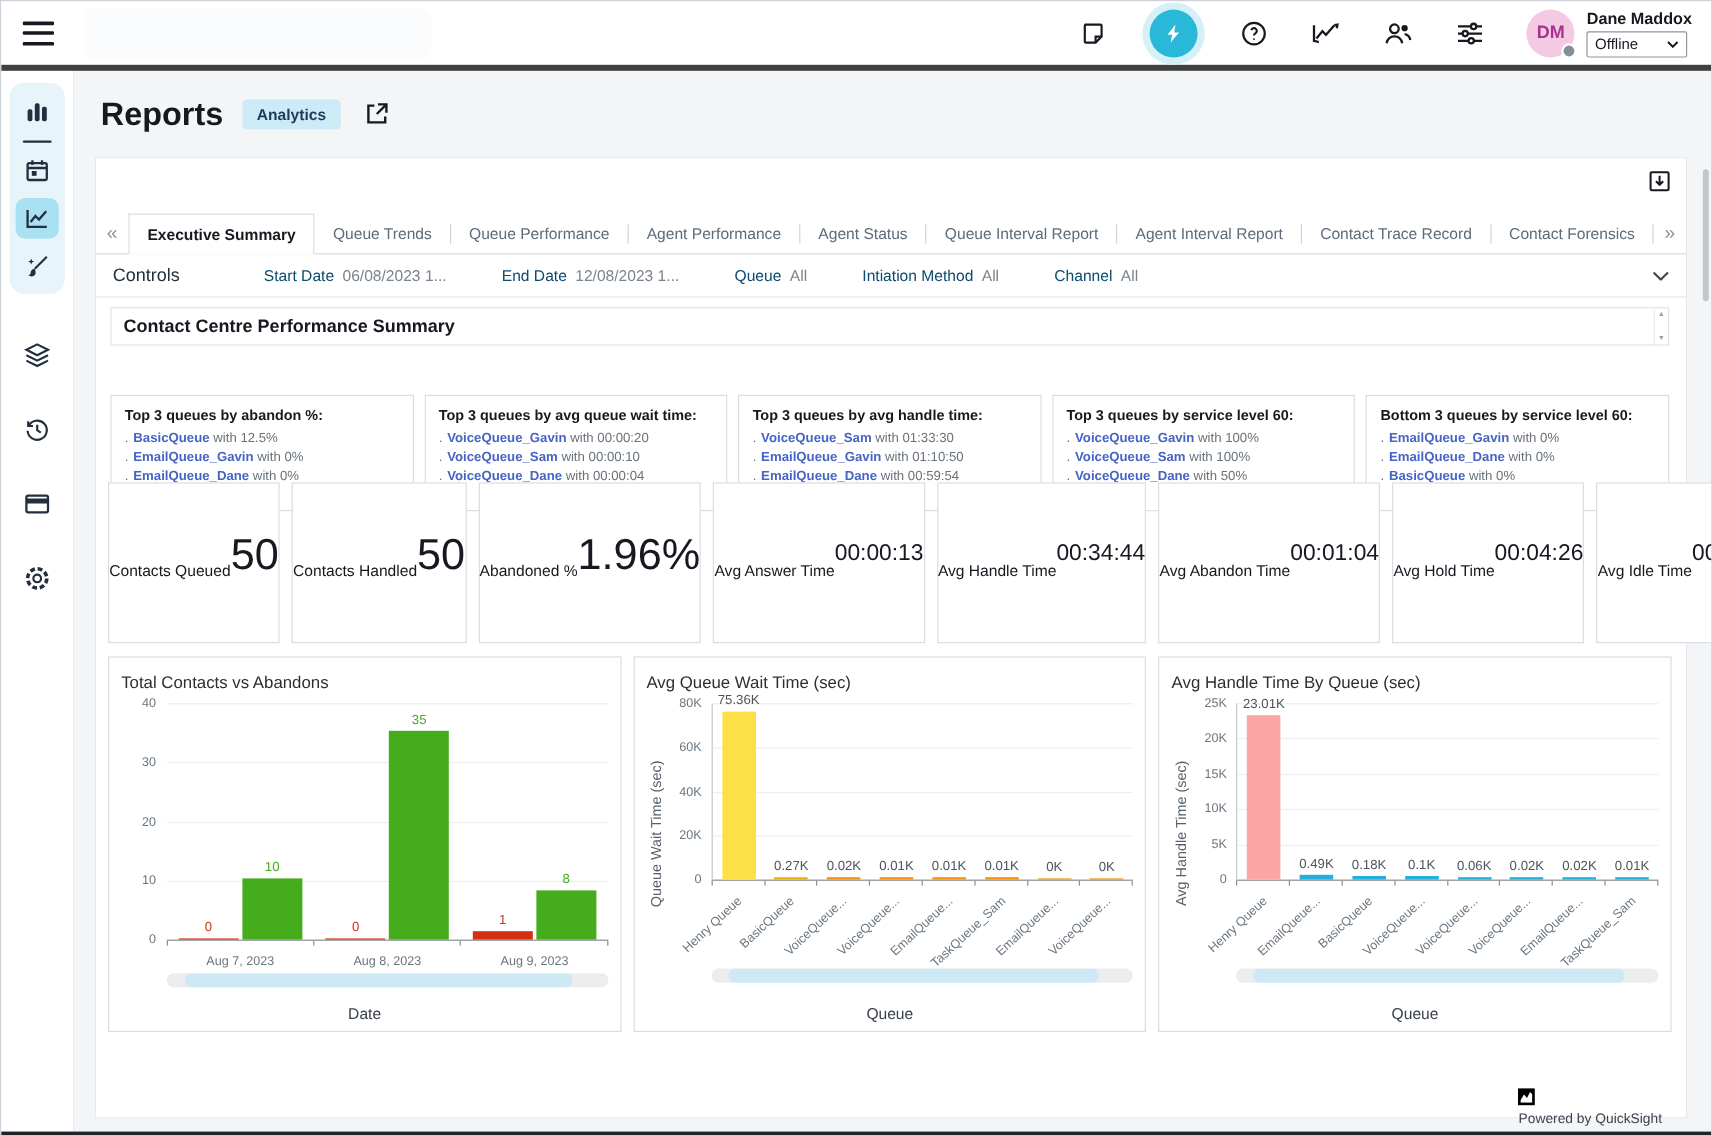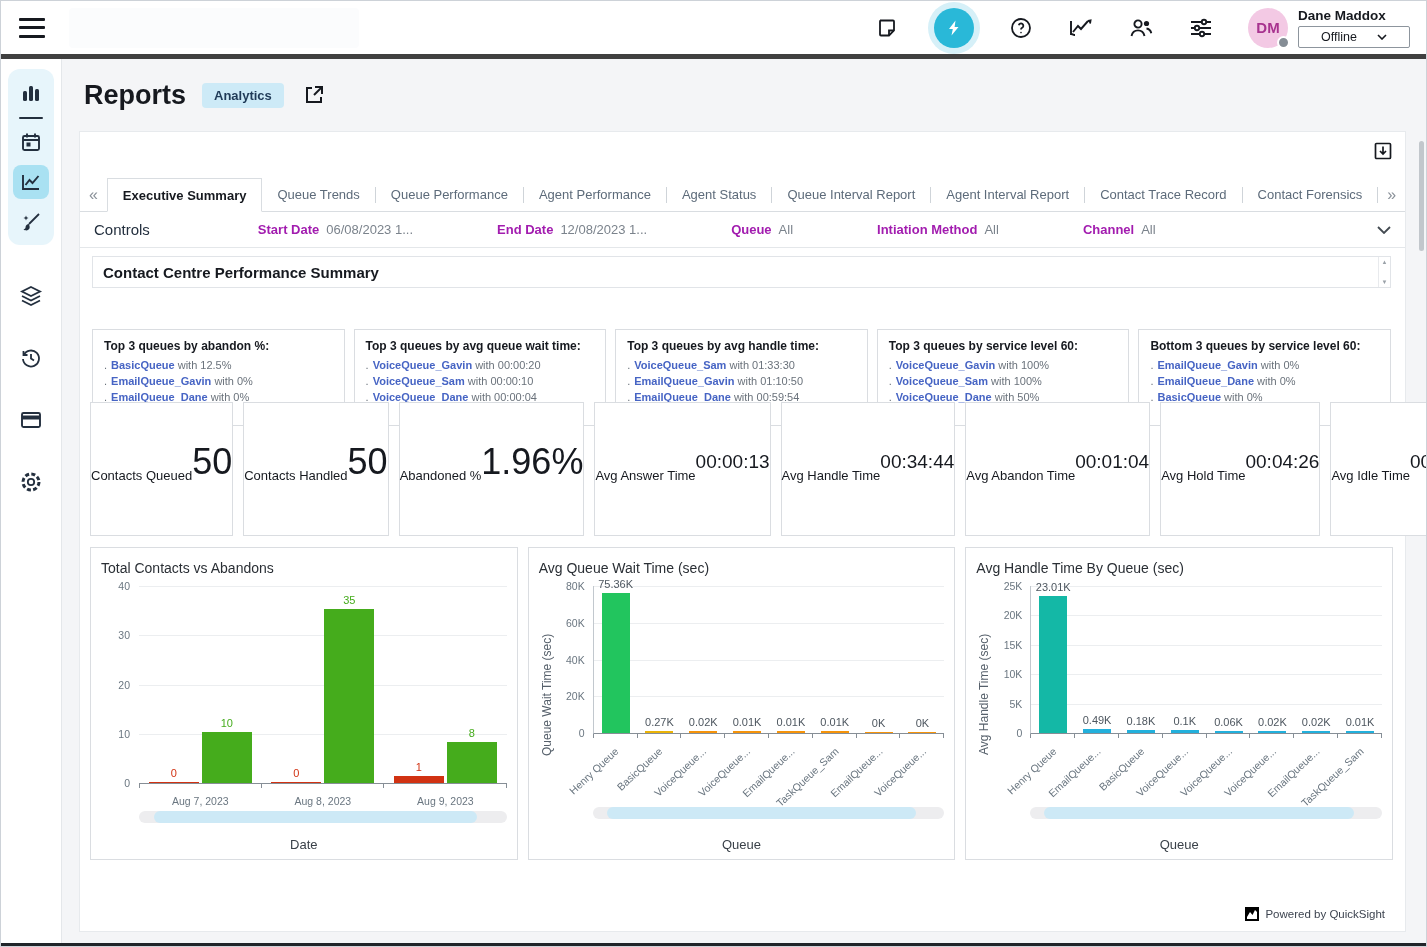--- a/index.html
+++ b/index.html
@@ -22,23 +22,23 @@
   .tb-bolt { width:40px; height:40px; border-radius:50%; background:#29b8d8; border:none; cursor:pointer;
              box-shadow:0 0 0 6px #d6f0f8; display:flex; align-items:center; justify-content:center; }
   .userbox { display:flex; align-items:center; gap:10px; }
   .avatar { position:relative; width:40px; height:40px; border-radius:50%; background:#f3c9e4;
             display:flex; align-items:center; justify-content:center;
             font-weight:bold; font-size:15px; color:#a8338f; }
   .avatar .dot { position:absolute; right:-2px; bottom:-1px; width:13px; height:13px; border-radius:50%;
                  background:#858d95; border:2px solid #fff; }
   .user-meta { display:flex; flex-direction:column; gap:3px; }
   .user-name { font-size:13.5px; font-weight:bold; color:#16191f; }
-  .status-select { width:112px; height:22px; border:1px solid #8d959d; border-radius:2px; background:#fff;
+  .status-select { width:84px; height:22px; border:1px solid #8d959d; border-radius:2px; background:#fff;
                    font-size:12.5px; color:#16191f; display:flex; align-items:center;
-                   justify-content:space-between; padding:0 22px; cursor:pointer; }
+                   justify-content:space-between; padding:0 6px; cursor:pointer; }
   
   .sidebar { position:absolute; top:58px; left:0; bottom:3px; width:61px; background:#fff;
              border-right:1px solid #e4e7ea; display:flex; flex-direction:column; align-items:center; }
   .sb-group { margin-top:10px; width:46px; background:#e7f5fb; border-radius:12px; padding:8px 0 6px;
               display:flex; flex-direction:column; align-items:center; gap:6px; }
   .sb-item { width:36px; height:34px; display:flex; align-items:center; justify-content:center;
              border-radius:8px; background:none; border:none; cursor:pointer; }
   .sb-item.active { background:#a9e1f2; }
   .sb-divider { width:24px; height:2px; background:#232f3e; border-radius:1px; }
   .sb-below { margin-top:34px; display:flex; flex-direction:column; gap:28px; align-items:center; }
@@ -66,21 +66,21 @@
   .tab.active { background:#fff; border:1px solid #d9dde1; border-bottom:1px solid #fff;
                 margin-bottom:-1px; height:34px; font-weight:bold; color:#16191f; }
   .tab-sep { width:1px; height:16px; background:#cfd4d9; align-self:center; }
   .tab-spacer { flex:1; }
   
   .controls { position:absolute; top:80px; left:0; right:0; height:36px; border-bottom:1px solid #e4e7ea;
               display:flex; align-items:center; padding:0 14px; }
   .controls-title { font-size:15px; color:#232f3e; margin-right:70px; }
   .controls-filters { display:flex; align-items:center; gap:46px; }
   .filter { font-size:13px; cursor:pointer; white-space:nowrap; }
-  .f-label { font-weight:bold; color:#a21caf; margin-right:7px;margin-left:38px; }
+  .f-label { font-weight:normal; color:#0c4a6e; margin-right:7px; }
   .f-value { color:#7b838c; }
   .controls-chevron { margin-left:auto; background:none; border:none; cursor:pointer; color:#434a51; }
   
   .summary-bar { position:absolute; top:124px; left:12px; right:14px; height:32px;
                  border:1px solid #e1e4e8; display:flex; align-items:center; }
   .summary-title { font-size:15px; font-weight:bold; color:#16191f; padding-left:10px; flex:1; }
   .mini-scroll { width:12px; height:100%; border-left:1px solid #e8eaed; display:flex; flex-direction:column;
                  align-items:center; justify-content:space-between; padding:2px 0; }
   .mini-scroll span { font-size:6px; color:#9aa1a8; line-height:6px; }
   
@@ -126,21 +126,21 @@
   .xrow { display:flex; height:18px; margin-top:3px; }
   .xrow.rot { height:64px; }
   .xslot { flex:1; position:relative; text-align:center; }
   .xlab { font-size:10.5px; color:#6a7680; }
   .xlab.rot { position:absolute; right:55%; top:4px; transform:rotate(-43deg); transform-origin:100% 0;
               white-space:nowrap; }
   .scrollstrip { height:12px; margin-top:2px; background:#ededef; border-radius:6px; overflow:hidden; }
   .scroll-thumb { margin-left:4%; width:88%; height:100%; background:#cde9f6; border-radius:6px; }
   .xtitle { text-align:center; font-size:13px; color:#3a4149; margin-top:4px; height:18px; }
   
-  .qs-footer { position:absolute; right:20px; top:775px; display:flex; align-items:center; gap:6px; }
+  .qs-footer { position:absolute; right:20px; top:775px; display:flex; gap:6px;flex-direction:column; }
   .qs-logo { width:14px; height:14px; background:#000; display:flex; align-items:center; justify-content:center; }
   .qs-text { font-size:11.5px; color:#3d4450; }
   
   .page-scrollbar { position:absolute; right:2px; top:140px; width:5px; height:110px; background:#c2c7cc;
                     border-radius:3px; }
   .bottom-strip { position:absolute; left:0; right:0; bottom:0; height:3px; background:#202429; }
   svg { display:block; }
 </style>
 </head>
 <body>
@@ -484,21 +484,21 @@
                 <span class="ytick" style="top: 50%;">40K</span>
                 <span class="ytick" style="top: 25%;">60K</span>
                 <span class="ytick" style="top: 0%;">80K</span>
               </div>
               <div class="gridline" style="top: 75%;"></div>
               <div class="gridline" style="top: 50%;"></div>
               <div class="gridline" style="top: 25%;"></div>
               <div class="gridline" style="top: 0%;"></div>
               <div class="bars">
                 <div class="slot">
-                  <div class="bar" style="background: #22c55e; height: calc(94.2% + 2px);">
+                  <div class="bar" style="background: #fde047; height: calc(94.2% + 2px);">
                     <span class="bar-label" style="color: rgb(77, 86, 95);">75.36K</span>
                   </div>
                 </div>
                 <div class="slot">
                   <div class="bar" style="background: #eab308; height: calc(0.3375% + 2px);">
                     <span class="bar-label" style="color: rgb(77, 86, 95);">0.27K</span>
                   </div>
                 </div>
                 <div class="slot">
                   <div class="bar" style="background: rgb(245, 147, 10); height: calc(0.025% + 2px);">
@@ -589,21 +589,21 @@
                 <span class="ytick" style="top: 20%;">20K</span>
                 <span class="ytick" style="top: 0%;">25K</span>
               </div>
               <div class="gridline" style="top: 80%;"></div>
               <div class="gridline" style="top: 60%;"></div>
               <div class="gridline" style="top: 40%;"></div>
               <div class="gridline" style="top: 20%;"></div>
               <div class="gridline" style="top: 0%;"></div>
               <div class="bars">
                 <div class="slot">
-                  <div class="bar" style="background: #14b8a6; height: calc(92.04% + 2px);">
+                  <div class="bar" style="background: #fca5a5; height: calc(92.04% + 2px);">
                     <span class="bar-label" style="color: rgb(77, 86, 95);">23.01K</span>
                   </div>
                 </div>
                 <div class="slot">
                   <div class="bar" style="background: rgb(34, 176, 220); height: calc(1.32% + 2px);">
                     <span class="bar-label" style="color: rgb(77, 86, 95);">0.49K</span>
                   </div>
                 </div>
                 <div class="slot">
                   <div class="bar" style="background: rgb(34, 176, 220); height: calc(0.72% + 2px);">

